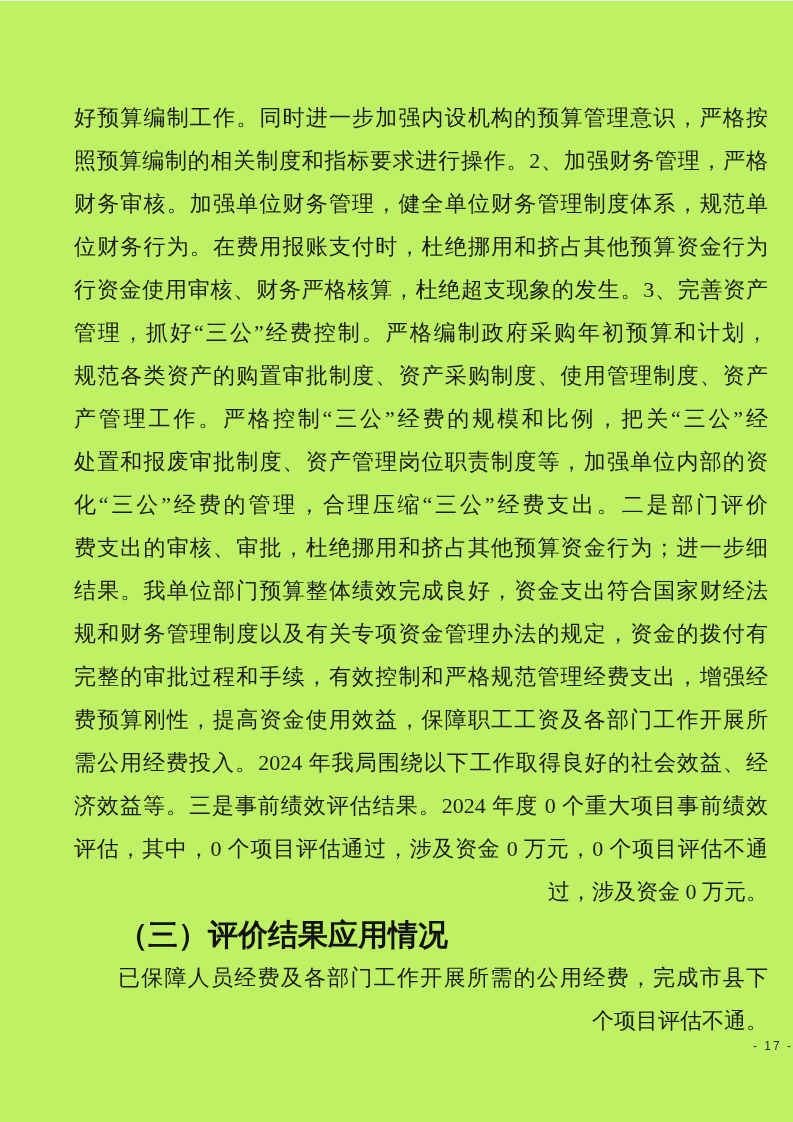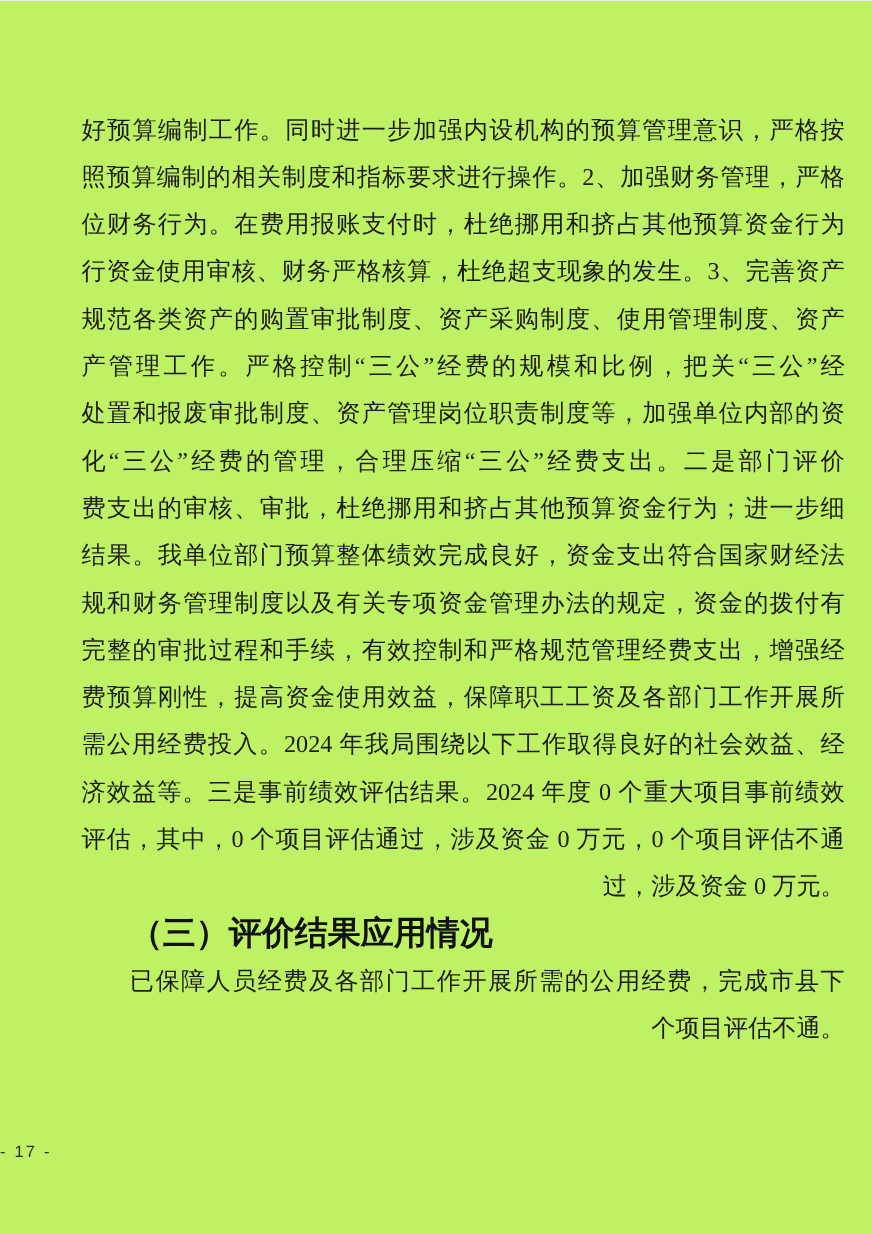--- a/index.html
+++ b/index.html
@@ -42,36 +42,38 @@
     text-indent: 44px;
     font-size: 30px;
     line-height: 43px;
     color: #111111;
   }
   .footer {
     position: absolute;
     top: 1038px;
     left: 0;
     width: 100%;
-    text-align: left;
-    font-size: 15px;
+    text-align: right;
+    font-size: 12px;
     letter-spacing: 2px;
     font-family: "Liberation Sans", "DejaVu Sans", sans-serif;
     color: #2b2b2b;
   }
 </style>
 </head>
 <body>
 
 <div class="page">
   <div class="doc">
       <div class="line">好预算编制工作。同时进一步加强内设机构的预算管理意识，严格按</div>
       <div class="line">照预算编制的相关制度和指标要求进行操作。2、加强财务管理，严格</div>
+      <div class="line">财务审核。加强单位财务管理，健全单位财务管理制度体系，规范单</div>
       <div class="line">位财务行为。在费用报账支付时，杜绝挪用和挤占其他预算资金行为</div>
       <div class="line">行资金使用审核、财务严格核算，杜绝超支现象的发生。3、完善资产</div>
+      <div class="line">管理，抓好“三公”经费控制。严格编制政府采购年初预算和计划，</div>
       <div class="line">规范各类资产的购置审批制度、资产采购制度、使用管理制度、资产</div>
       <div class="line">产管理工作。严格控制“三公”经费的规模和比例，把关“三公”经</div>
       <div class="line">处置和报废审批制度、资产管理岗位职责制度等，加强单位内部的资</div>
       <div class="line">化“三公”经费的管理，合理压缩“三公”经费支出。二是部门评价</div>
       <div class="line">费支出的审核、审批，杜绝挪用和挤占其他预算资金行为；进一步细</div>
       <div class="line">结果。我单位部门预算整体绩效完成良好，资金支出符合国家财经法</div>
       <div class="line">规和财务管理制度以及有关专项资金管理办法的规定，资金的拨付有</div>
       <div class="line">完整的审批过程和手续，有效控制和严格规范管理经费支出，增强经</div>
       <div class="line">费预算刚性，提高资金使用效益，保障职工工资及各部门工作开展所</div>
       <div class="line">需公用经费投入。2024 年我局围绕以下工作取得良好的社会效益、经</div>

